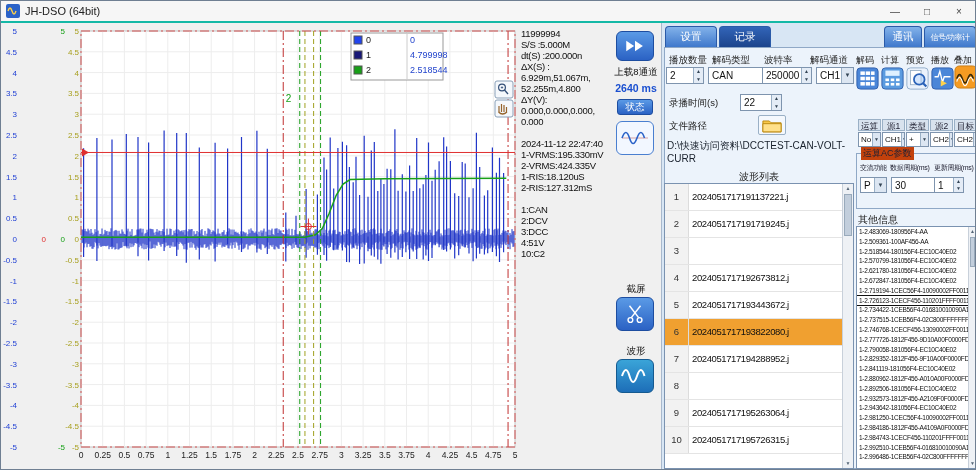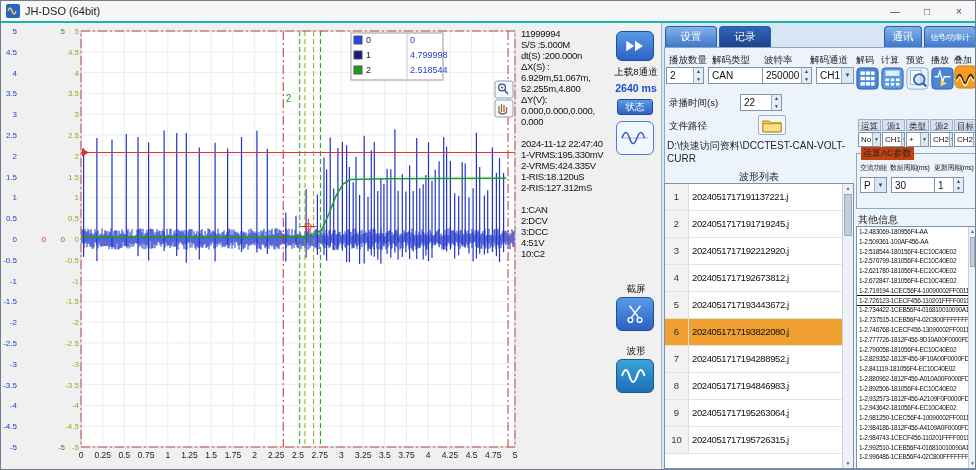--- a/index.html
+++ b/index.html
@@ -490,21 +490,20 @@
             <div class="name">2024051717191137221.j</div>
           </div>
 
           <div class="wave-row">
             <div class="num">2</div>
             <div class="name">2024051717191719245.j</div>
           </div>
 
           <div class="wave-row">
             <div class="num">3</div>
-            <div class="name">2024051717192212920.j</div>
           </div>
 
           <div class="wave-row">
             <div class="num">4</div>
             <div class="name">2024051717192673812.j</div>
           </div>
 
           <div class="wave-row">
             <div class="num">5</div>
             <div class="name">2024051717193443672.j</div>
@@ -515,21 +514,20 @@
             <div class="name">2024051717193822080.j</div>
           </div>
 
           <div class="wave-row">
             <div class="num">7</div>
             <div class="name">2024051717194288952.j</div>
           </div>
 
           <div class="wave-row">
             <div class="num">8</div>
-            <div class="name">2024051717194846983.j</div>
           </div>
 
           <div class="wave-row">
             <div class="num">9</div>
             <div class="name">2024051717195263064.j</div>
           </div>
 
           <div class="wave-row">
             <div class="num">10</div>
             <div class="name">2024051717195726315.j</div>

